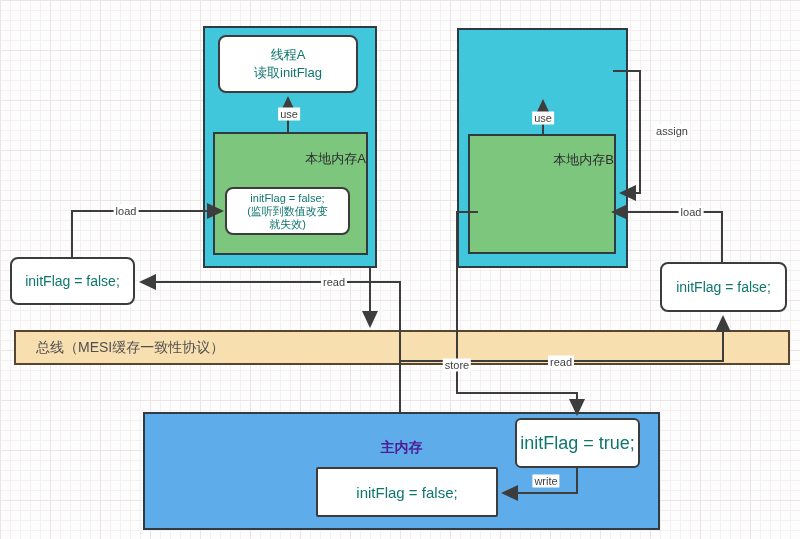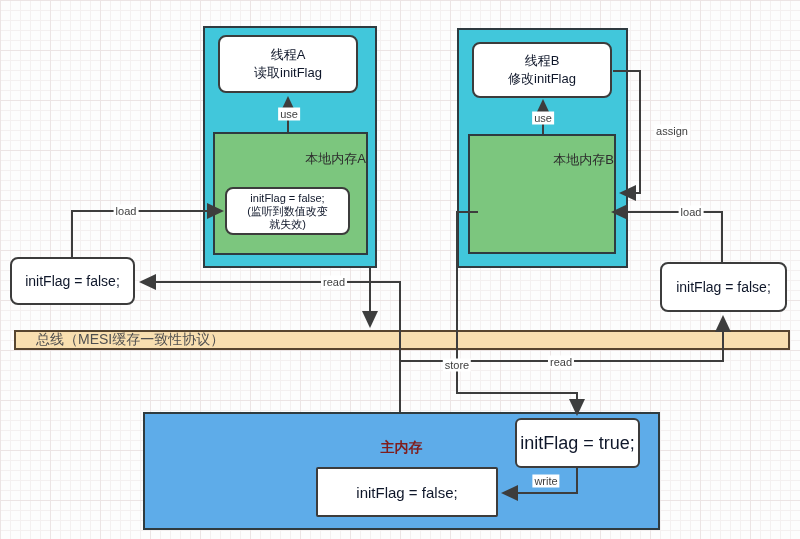--- a/index.html
+++ b/index.html
@@ -12,35 +12,35 @@
       linear-gradient(90deg, #ece4e4 1px, transparent 1px),
       linear-gradient(#f4f0f0 1px, transparent 1px),
       linear-gradient(90deg, #f4f0f0 1px, transparent 1px);
     background-size:50px 50px,50px 50px,10px 10px,10px 10px;
   }
   .abs{position:absolute;box-sizing:border-box;}
   .container-box{border:2px solid #2f3b40;}
   .white-box{
     background:#ffffff;border:2px solid #3c3c3c;border-radius:8px;
     display:flex;flex-direction:column;align-items:center;justify-content:center;
-    text-align:center;color:#0f172a;
+    text-align:center;color:#0f766e;
   }
   .mem-title{width:100%;text-align:right;color:#2e2e2e;font-size:13px;}
   .svg-layer{position:absolute;left:0;top:0;z-index:5;pointer-events:none;}
   .chip{
     position:absolute;z-index:6;transform:translate(-50%,-50%);
     background:#ffffff;color:#3f3f3f;font-size:11px;line-height:13px;
     padding:0 2px;white-space:nowrap;
   }
   .bus-bar{
     border:2px solid #57452f;display:flex;align-items:center;
     color:#4f4f4f;font-size:14px;padding-left:20px;z-index:1;
   }
   .mm-title{position:absolute;width:100%;text-align:center;top:25px;
-    font-weight:bold;font-size:14px;color:#7f1d1d;}
+    font-weight:bold;font-size:14px;color:#4c1d95;}
   .small-code{font-size:11px;line-height:13px;}
   .tiny-code{font-size:10.5px;line-height:12px;}
 </style>
 </head>
 <body>
 
 <div class="canvas">
 
   <div class="abs container-box" style="left: 203px; top: 26px; width: 174px; height: 242px; background-color: rgb(65, 199, 219);"></div>
   <div class="abs white-box" style="left:218px;top:35px;width:140px;height:58px;font-size:13px;line-height:18px;">
@@ -50,37 +50,33 @@
   <div class="abs container-box" style="left: 213px; top: 132px; width: 155px; height: 123px; background-color: rgb(124, 198, 126);">
     <div class="mem-title" style="margin-top:16px;">本地内存A</div>
   </div>
   <div class="abs white-box small-code" style="left:225px;top:187px;width:125px;height:48px;">
     <div>initFlag = false;</div>
     <div>(监听到数值改变</div>
     <div>就失效)</div>
   </div>
 
   <div class="abs container-box" style="left: 457px; top: 28px; width: 171px; height: 240px; background-color: rgb(65, 199, 219);"></div>
-  <div class="abs white-box" style="left:472px;top:42px;width:140px;height:56px;font-size:13px;line-height:18px;">
-    <div>线程B</div>
-    <div>修改initFlag</div>
-  </div>
   <div class="abs container-box" style="left: 468px; top: 134px; width: 148px; height: 120px; background-color: rgb(124, 198, 126);">
     <div class="mem-title" style="margin-top:15px;">本地内存B</div>
   </div>
 
   <div class="abs white-box" style="left:10px;top:257px;width:125px;height:48px;font-size:14px;">
     <div>initFlag = false;</div>
   </div>
 
   <div class="abs white-box" style="left:660px;top:262px;width:127px;height:50px;font-size:14px;">
     <div>initFlag = false;</div>
   </div>
 
-  <div class="abs bus-bar" style="left: 14px; top: 330px; width: 776px; height: 20px; background-color: rgb(248, 223, 176);">
+  <div class="abs bus-bar" style="left: 14px; top: 330px; width: 776px; height: 35px; background-color: rgb(248, 223, 176);">
     <span>总线（MESI缓存一致性协议）</span>
   </div>
 
   <div class="abs container-box" style="left: 143px; top: 412px; width: 517px; height: 118px; background-color: rgb(94, 172, 233);">
     <div class="mm-title">主内存</div>
   </div>
   <div class="abs white-box" style="left:515px;top:418px;width:125px;height:50px;font-size:18px;border-radius:6px;">
     <div>initFlag = true;</div>
   </div>
   <div class="abs white-box" style="left:316px;top:467px;width:182px;height:50px;font-size:15px;border-radius:2px;">

